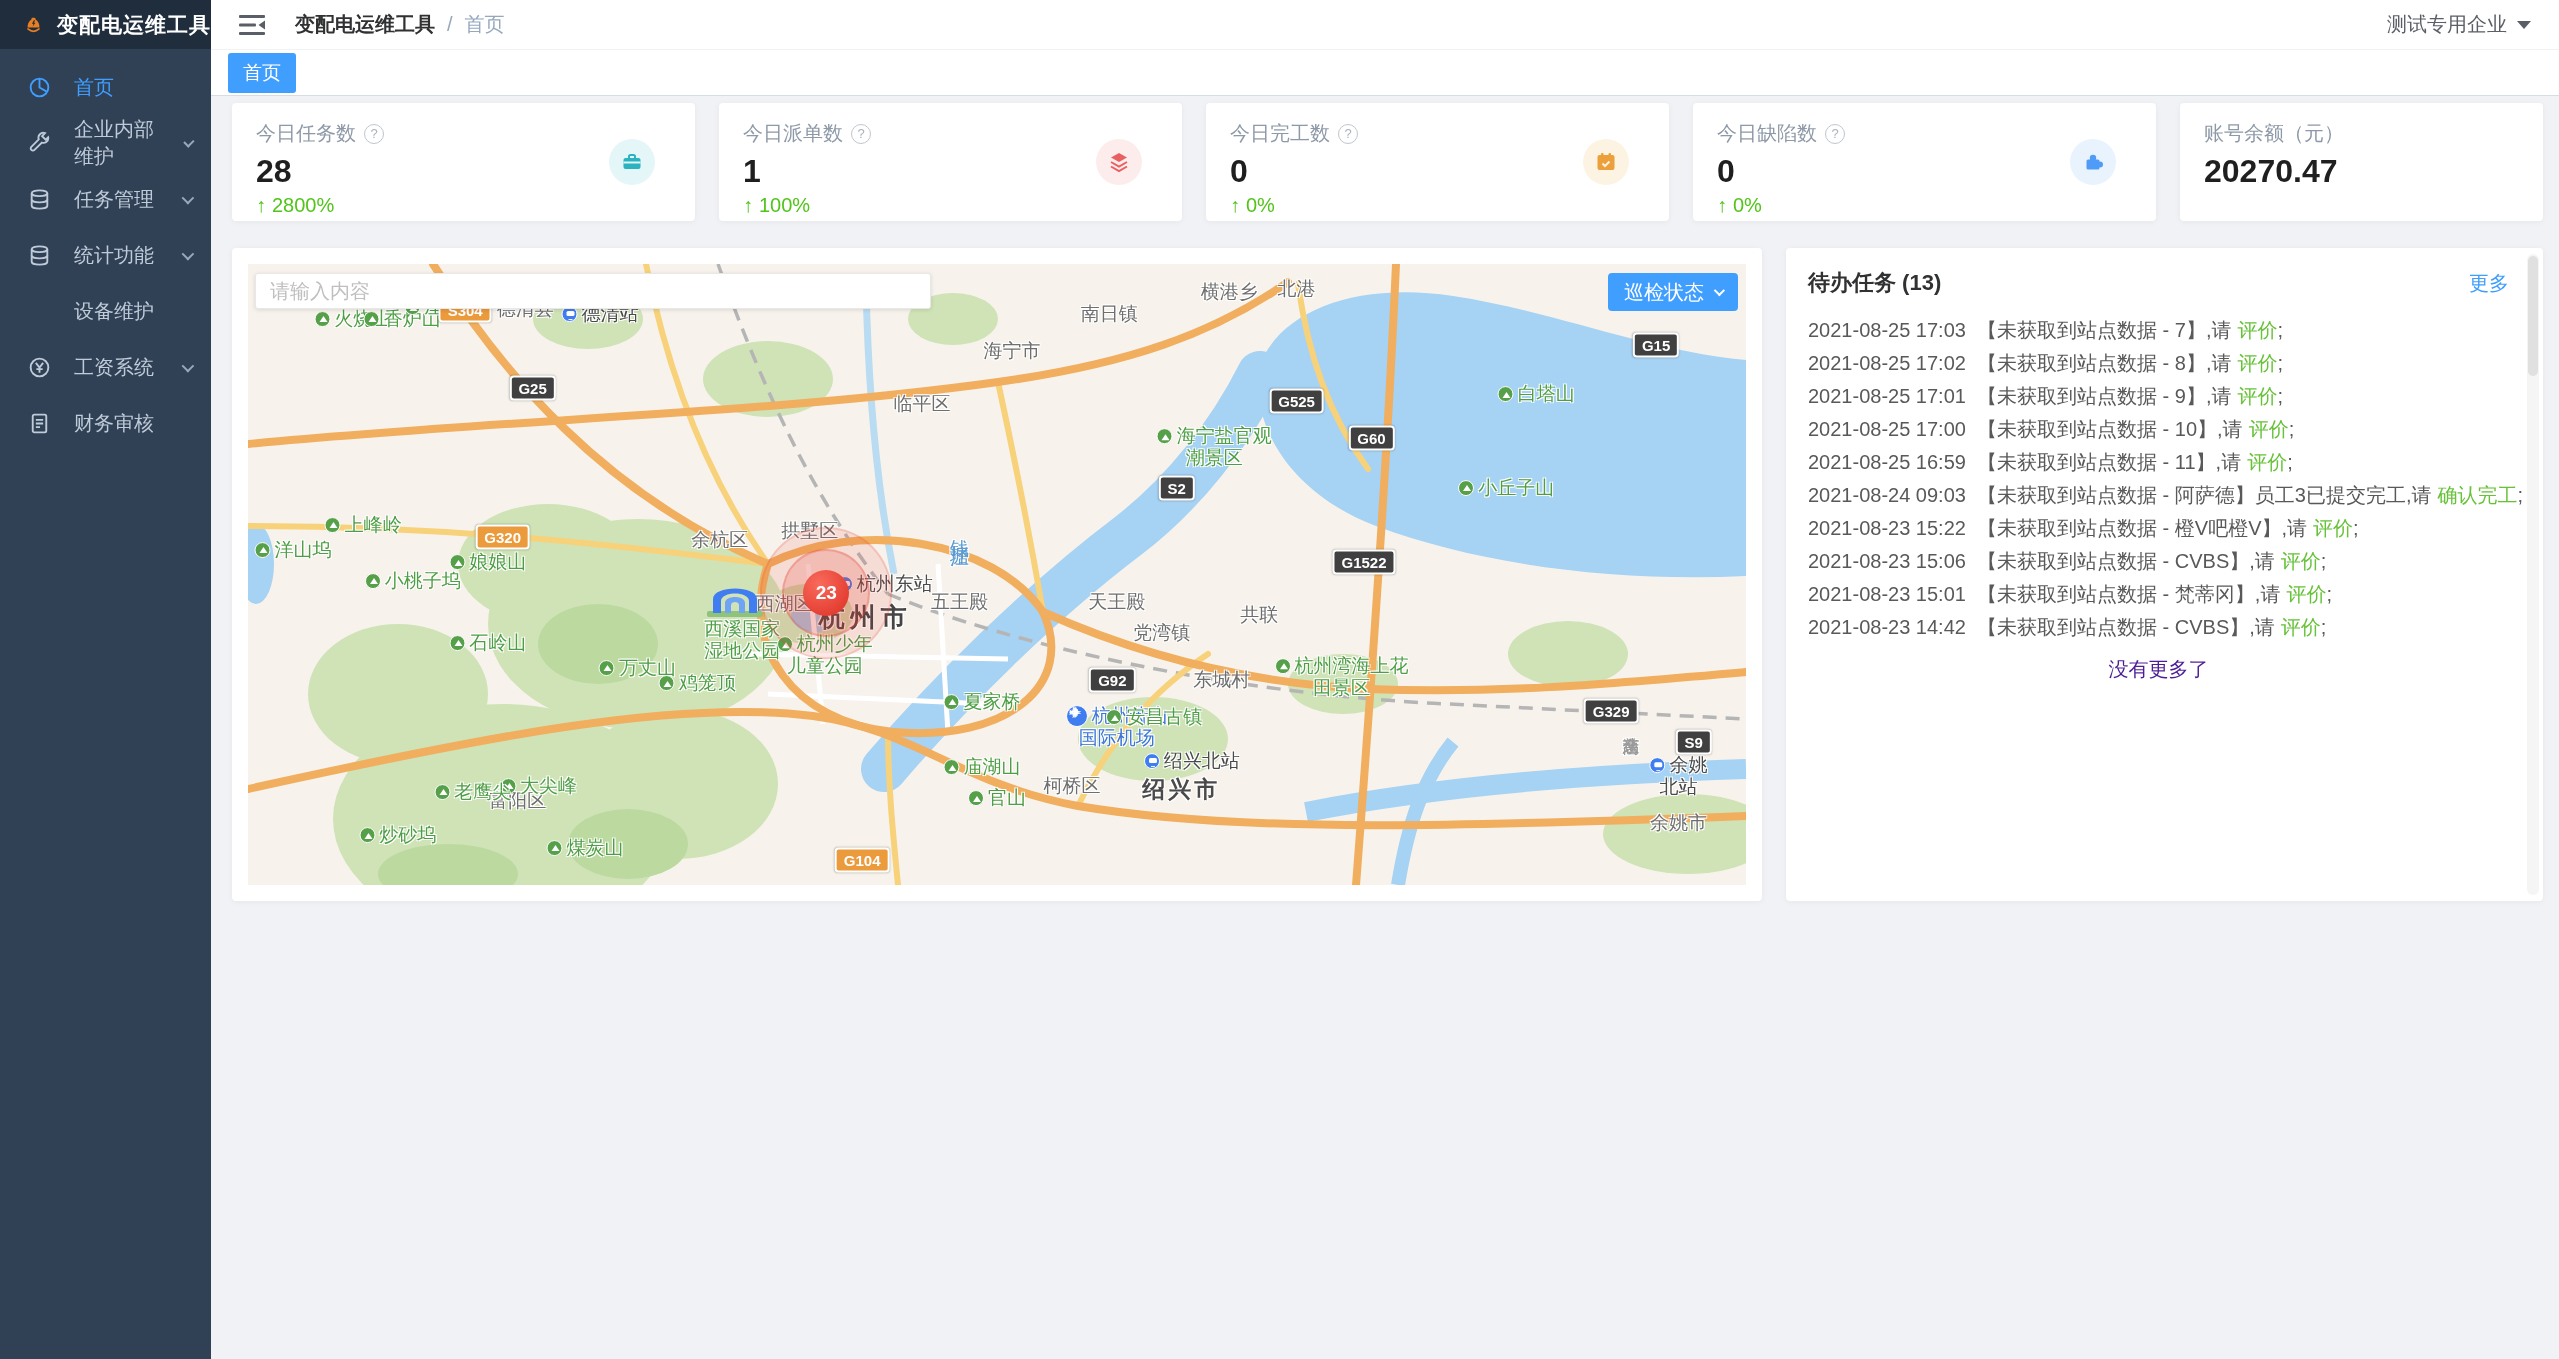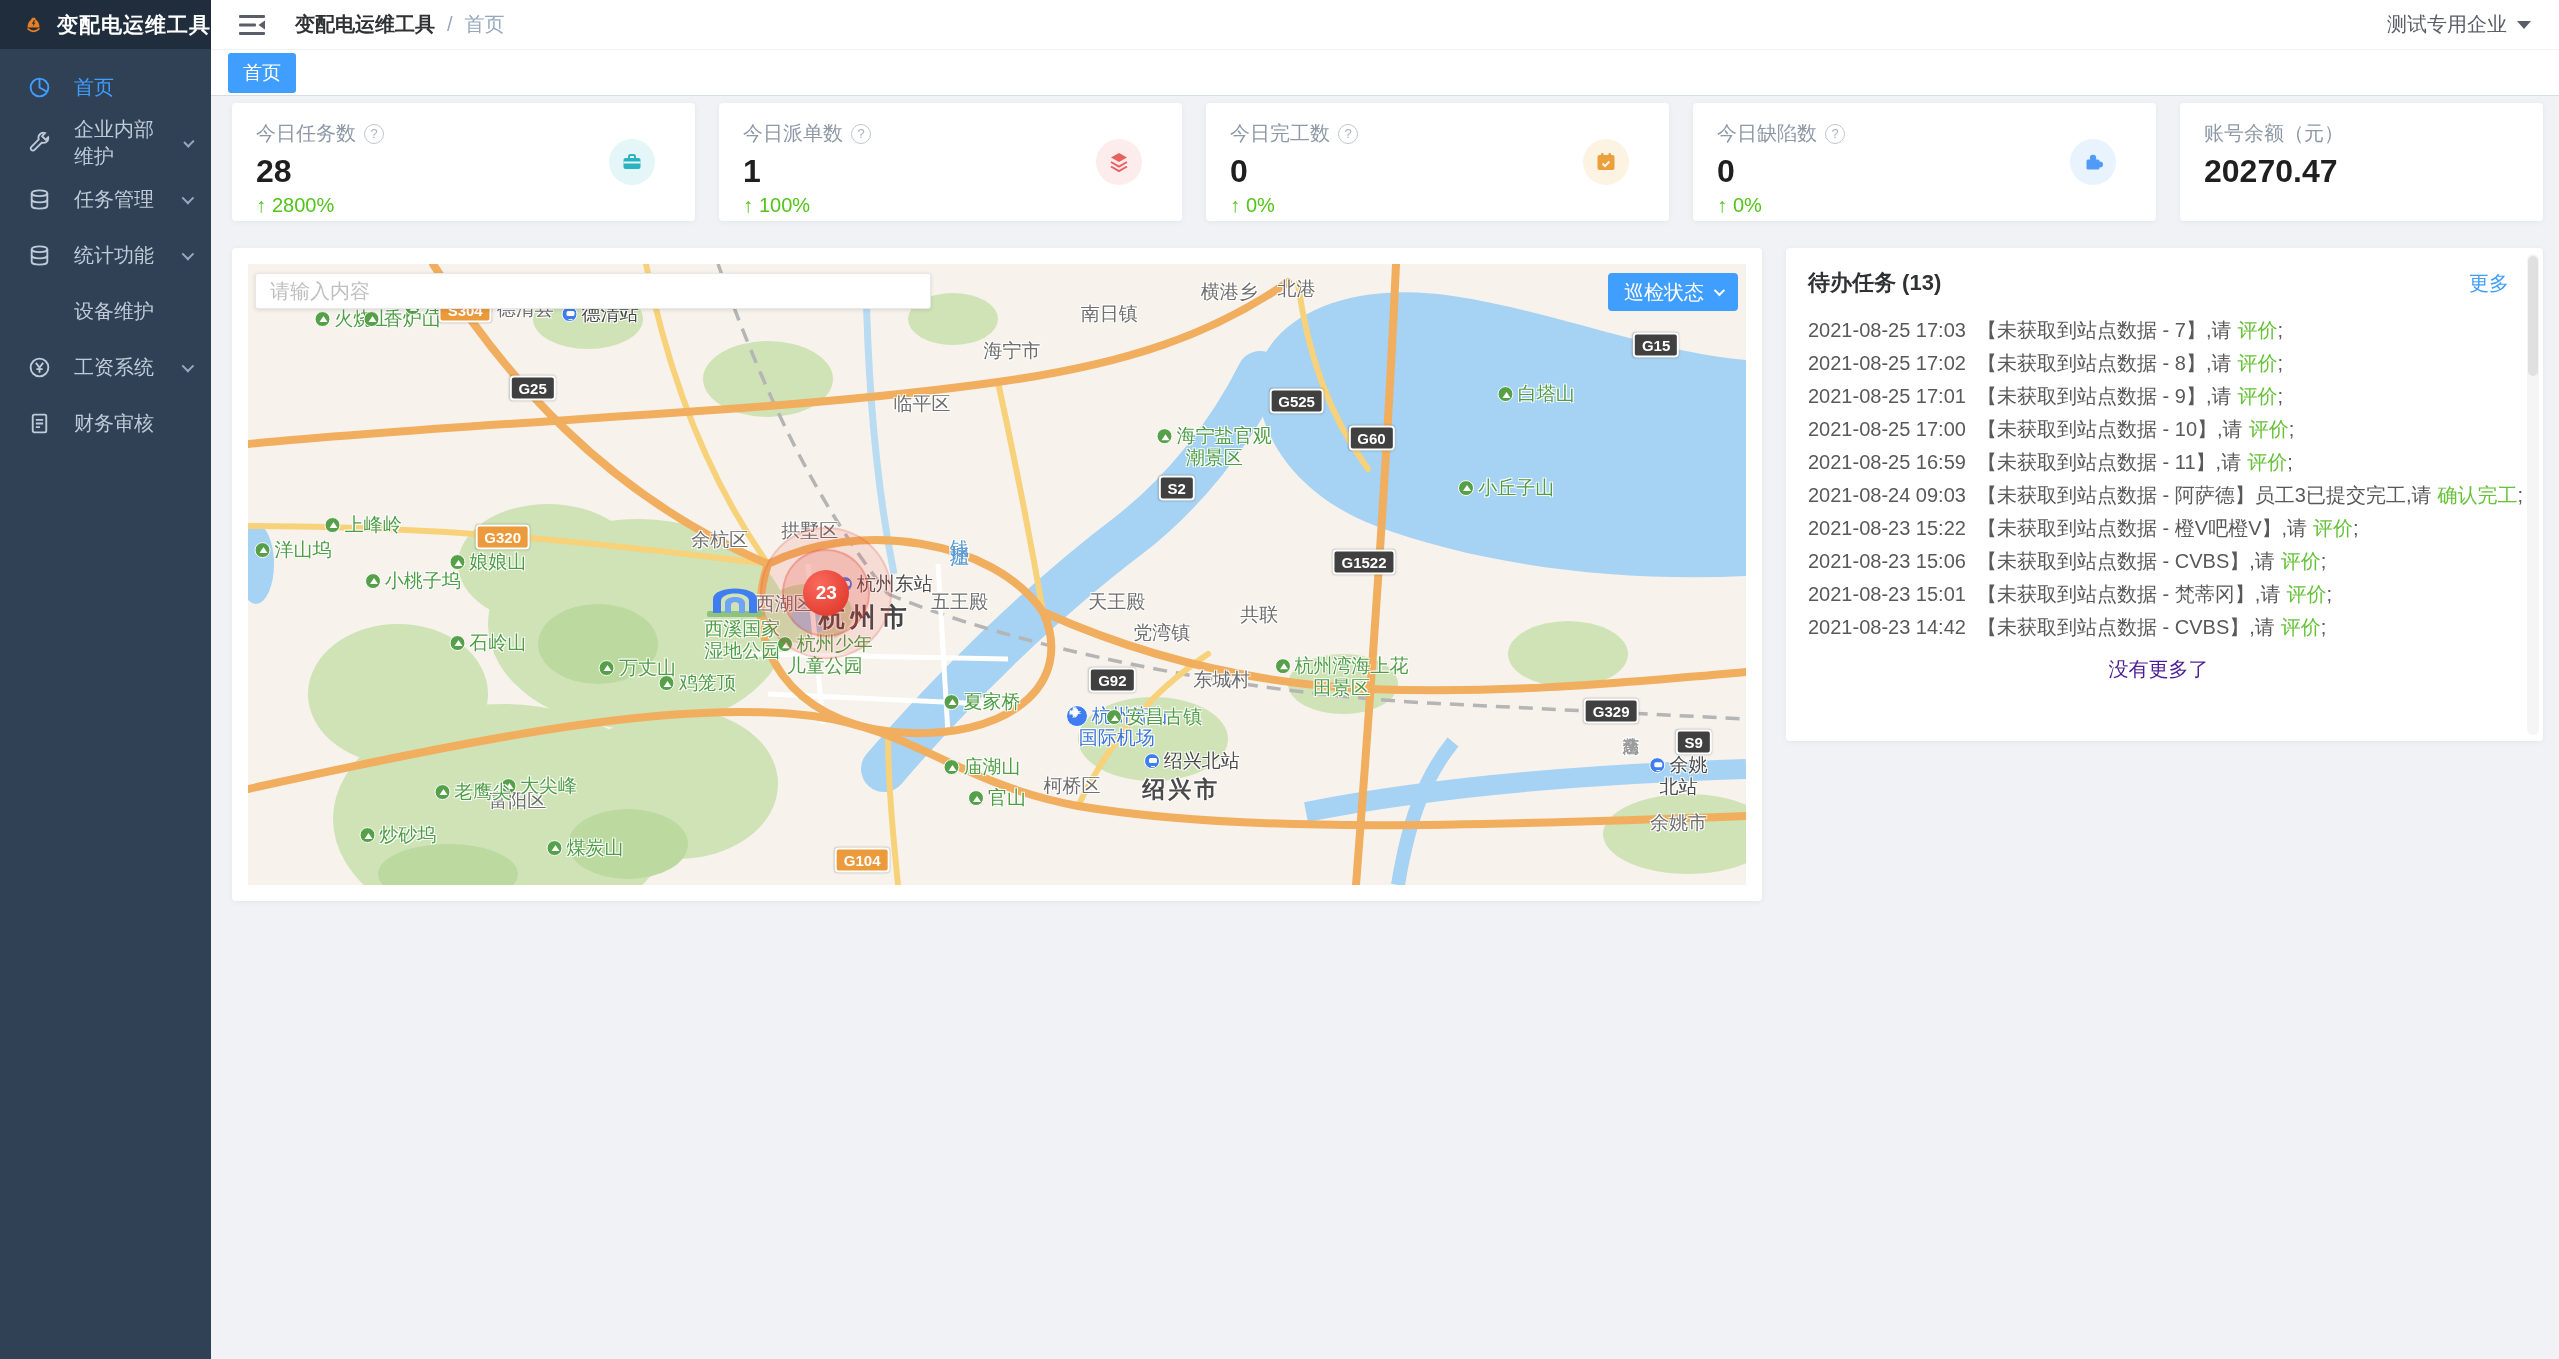--- a/index.html
+++ b/index.html
@@ -79,21 +79,21 @@
   .shield.g { background:#404040; }
   .shield.o { background:#eb9a3c; }
 
   .cluster { position:absolute; left:38.6%; top:53%; transform:translate(-50%,-50%); width:132px; height:132px; cursor:pointer; }
   .ring-outer { position:absolute; inset:0; border-radius:50%; background:rgba(232,64,52,0.12); border:2px solid rgba(232,64,52,0.18); }
   .ring-mid { position:absolute; inset:22px; border-radius:50%; background:rgba(232,64,52,0.20); border:2px solid rgba(232,64,52,0.25); }
   .cluster-core { position:absolute; inset:43px; border-radius:50%; background:radial-gradient(circle at 35% 30%, #f96a5c, #dc2f23); display:flex; align-items:center; justify-content:center; color:#fff; font-size:19px; font-weight:700; }
   .landmark { position:absolute; left:32.5%; top:54%; transform:translate(-50%,-50%); width:64px; height:44px; cursor:pointer; }
 
   
-  .panel { position:absolute; left:1786px; top:248px; width:757px; height:493px; background:#fff; border-radius:4px; box-shadow:0 1px 6px rgba(0,0,0,0.05); padding:20px 34px 20px 22px; }
+  .panel { position:absolute; left:1786px; top:248px; width:757px; height:653px; background:#fff; border-radius:4px; box-shadow:0 1px 6px rgba(0,0,0,0.05); padding:20px 34px 20px 22px; }
   .panel-header { display:flex; align-items:center; }
   .panel-title { font-size:22px; font-weight:600; color:#303133; }
   .more-link { margin-left:auto; color:#409EFF; font-size:20px; text-decoration:none; cursor:pointer; }
   .task-list { margin-top:16px; }
   .task-row { font-size:20px; color:#595959; height:33px; line-height:33px; white-space:nowrap; }
   .t-action { color:#67C23A; margin-left:6px; cursor:pointer; text-decoration:none; }
   .list-end { text-align:center; color:#4c1d95; font-size:20px; margin-top:12px; }
   .scroll-track { position:absolute; right:4px; top:6px; bottom:6px; width:12px; background:#f5f5f5; border-radius:6px; }
   .scroll-thumb { position:absolute; left:1px; top:2px; width:10px; height:120px; background:#e0e0e0; border-radius:5px; }
 </style>

